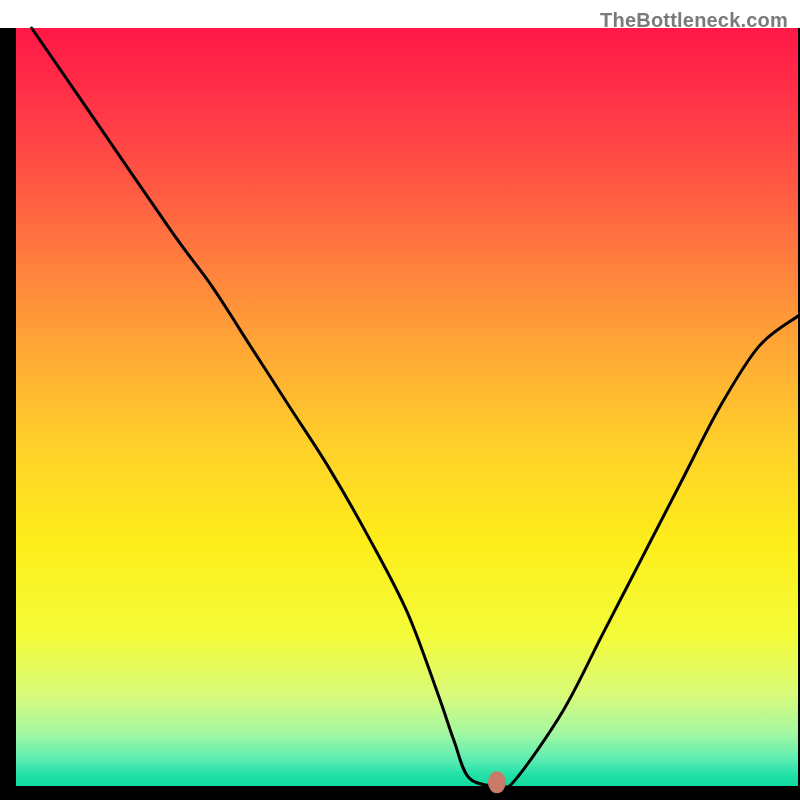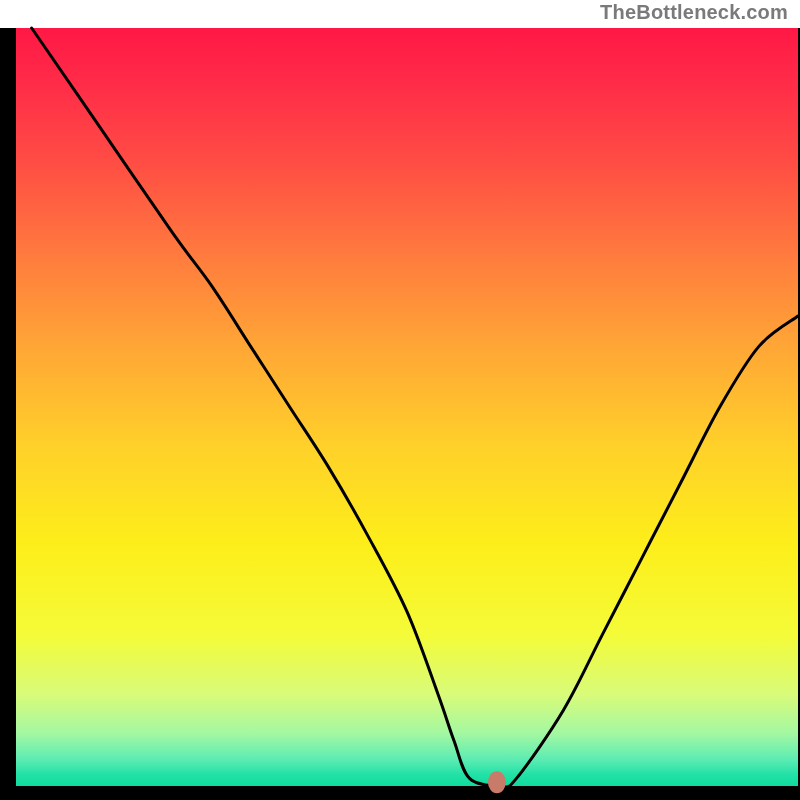--- a/index.html
+++ b/index.html
@@ -8,21 +8,21 @@
     background: #ffffff;
     font-family: Arial, sans-serif;
   }
   .wrapper {
     width: 800px;
     height: 800px;
     position: relative;
   }
   .watermark {
     position: absolute;
-    top: 1px;
+    top: 9px;
     right: 12px;
     font-size: 20px;
     font-weight: bold;
     color: #7a7a7a;
     letter-spacing: 0.2px;
   }
   svg {
     display: block;
   }
 </style>

